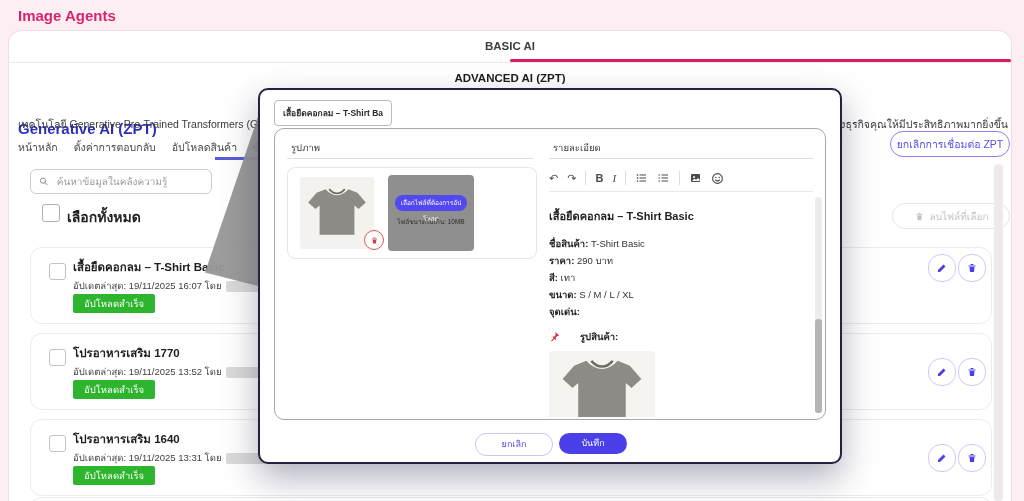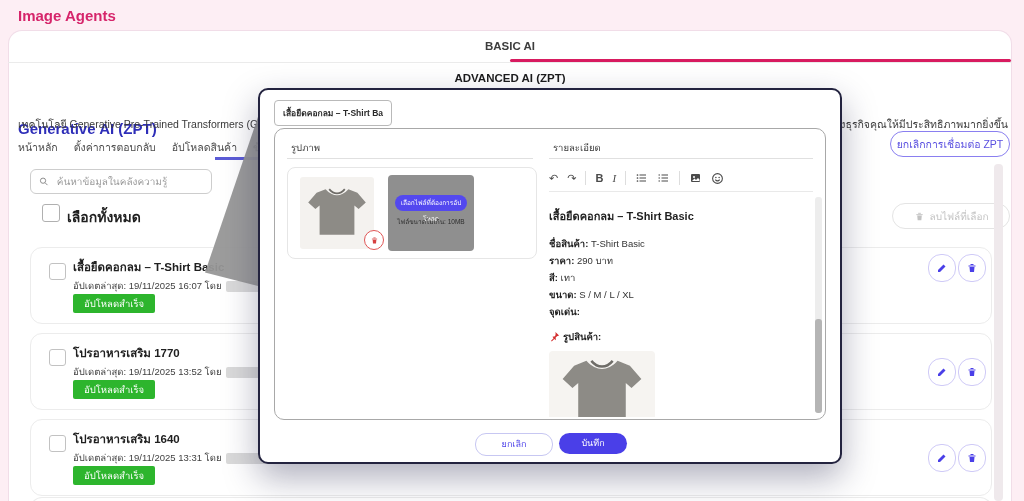--- a/index.html
+++ b/index.html
@@ -90,21 +90,21 @@
   .tb{font-size:11px;cursor:pointer;display:flex;align-items:center;}
   .tb.b{font-weight:bold;} .tb.i{font-style:italic;font-family:"Liberation Serif",serif;}
   .tb-div{width:1px;height:14px;background:#ddd;}
 
   .detail-content{position:absolute;left:274px;top:64px;width:256px;height:224px;overflow:hidden;font-size:9.5px;color:#333;}
   .detail-heading{margin-top:14px;font-size:11px;font-weight:bold;color:#1f1f1f;}
   .field{line-height:17px;} .field b{color:#222;}
   .fields{margin-top:10px;}
   .bullets{margin:6px 0 0 0;padding-left:22px;}
   .bullets li{line-height:17px;}
-  .pin-line{margin-top:9px;font-weight:bold;display:flex;align-items:center;gap:3px;color:#222;}
+  .pin-line{margin-top:9px;font-weight:bold;display:flex;align-items:center;gap:20px;color:#222;}
   .detail-img{margin-top:7px;width:106px;height:70px;background:#f6f4f1;border-radius:4px;overflow:hidden;}
   .detail-img svg{margin:5px 12px;}
   .detail-scrollbar{position:absolute;left:540px;top:68px;width:7px;height:216px;background:#ededed;border-radius:3px;}
   .detail-scroll-thumb{position:absolute;left:0;top:122px;width:7px;height:94px;background:#b5b5b5;border-radius:3px;}
 
   .modal-footer-cancel{position:absolute;left:215px;top:343px;width:76px;height:21px;background:#fff;border:1px solid #c7c7f2;
       border-radius:11px;color:#4a3fe8;font-size:9px;text-align:center;line-height:21px;cursor:pointer;}
   .modal-footer-save{position:absolute;left:299px;top:343px;width:68px;height:21px;background:#4a3fe8;border:none;
       border-radius:11px;color:#fff;font-size:9px;text-align:center;line-height:21px;cursor:pointer;}
 </style>

